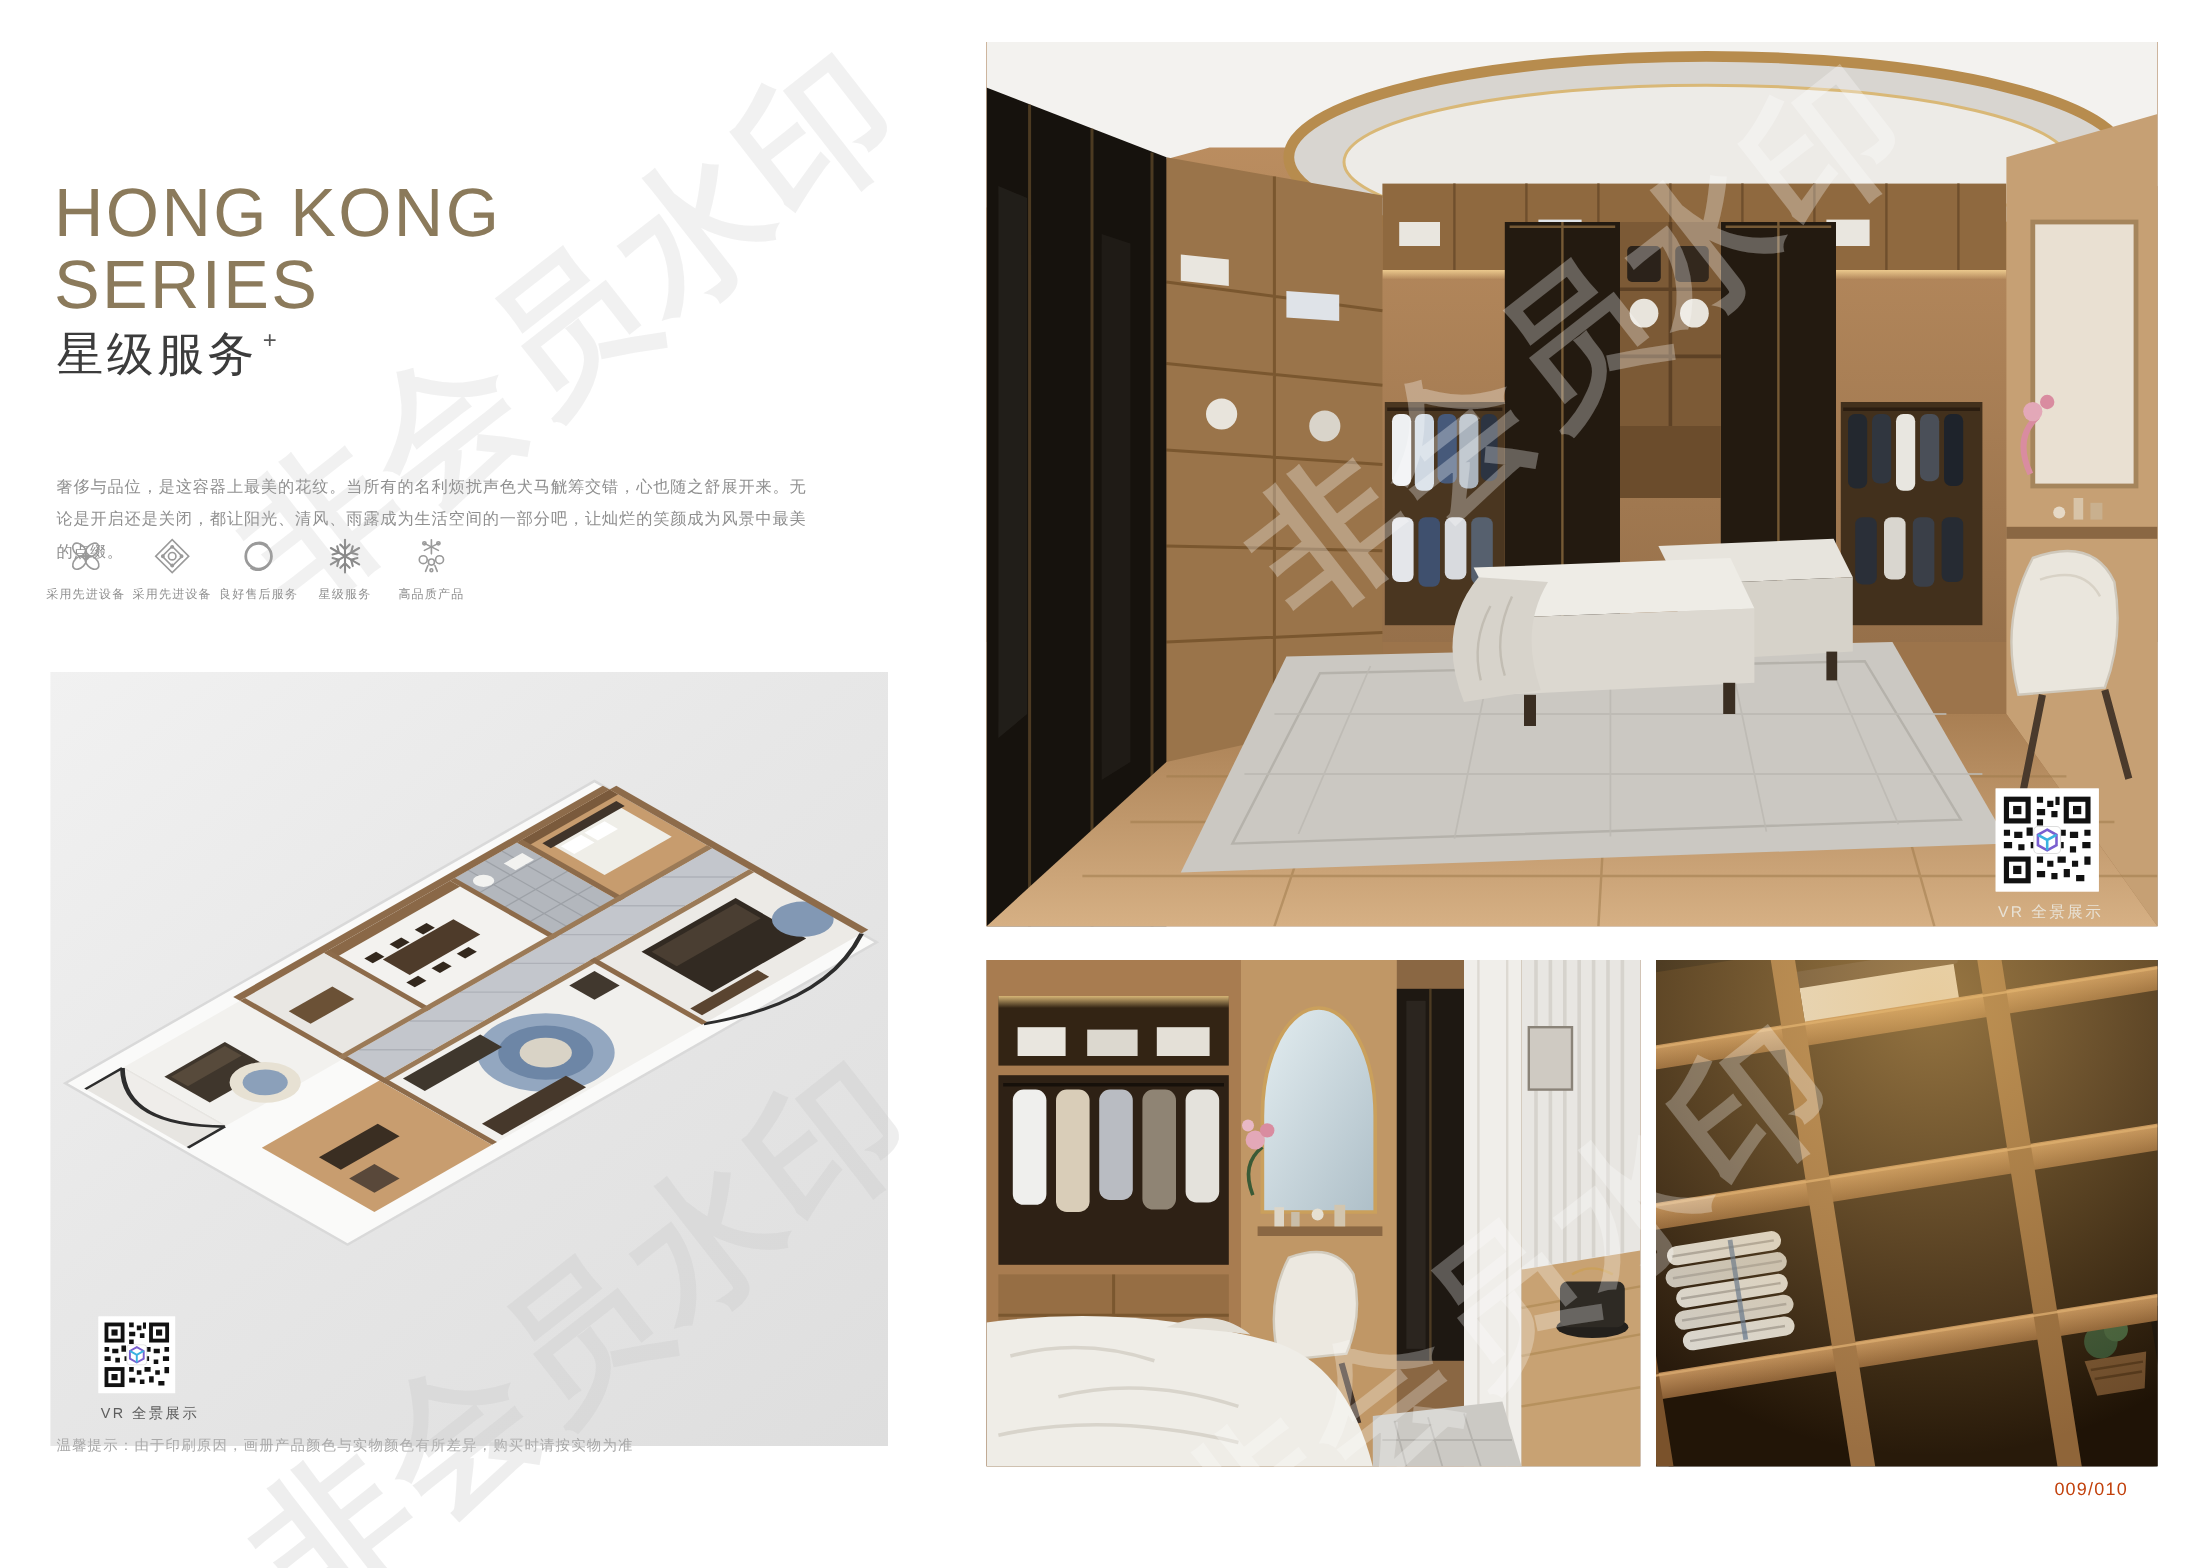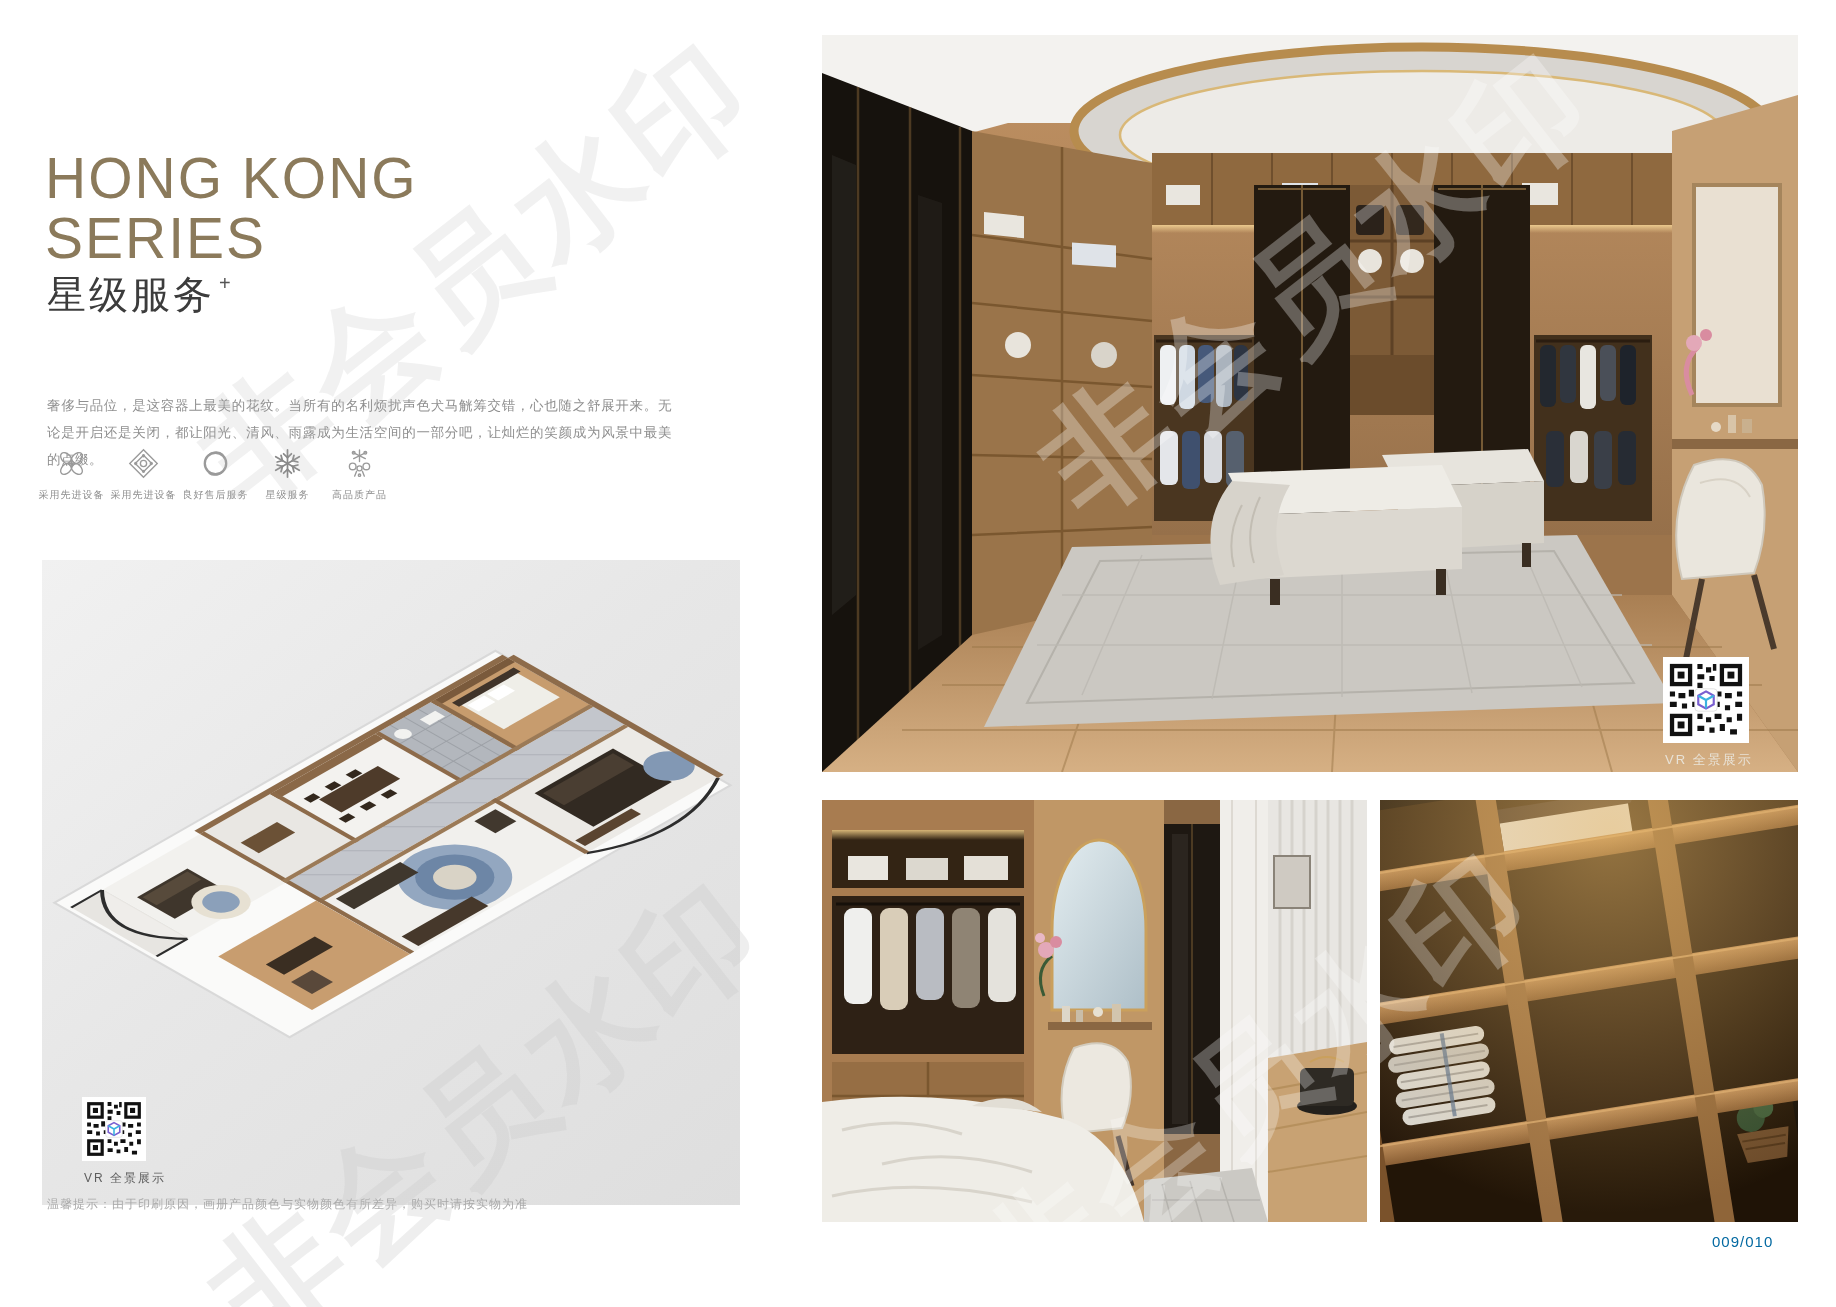--- a/index.html
+++ b/index.html
@@ -33,21 +33,21 @@
   
   .qr{position:absolute;display:block;background:#fff;}
   .qr-fp{width:64px;height:64px;left:40px;top:537px;}
   .qr-hero{width:86px;height:86px;left:841px;top:622px;}
   .vr-label{position:absolute;font-size:12px;letter-spacing:2px;}
   .vr-fp{left:42px;top:610px;color:#5d5d5d;}
   .vr-hero{left:843px;top:716px;color:#e8e2d6;font-size:13px;}
 
   
   .tips{left:47px;top:1196px;color:#a9a9a9;font-size:12px;letter-spacing:1px;}
-  .pagenum{left:1712px;top:1233px;color:#0369a1;font-size:15px;letter-spacing:1px;}
+  .pagenum{left:1712px;top:1233px;color:#c2410c;font-size:15px;letter-spacing:1px;}
 
   
   .wm{position:absolute;white-space:nowrap;transform:rotate(-38deg);
       font-size:125px;font-weight:700;letter-spacing:6px;pointer-events:none;z-index:6;}
   .wm-a{left:150px;top:190px;color:rgba(180,180,180,.18);}
   .wm-b{left:990px;top:200px;color:rgba(255,255,255,.30);}
   .wm-c{left:160px;top:1030px;color:rgba(200,200,200,.30);}
   .wm-d{left:930px;top:1000px;color:rgba(255,255,255,.28);}
 </style>
 </head>

